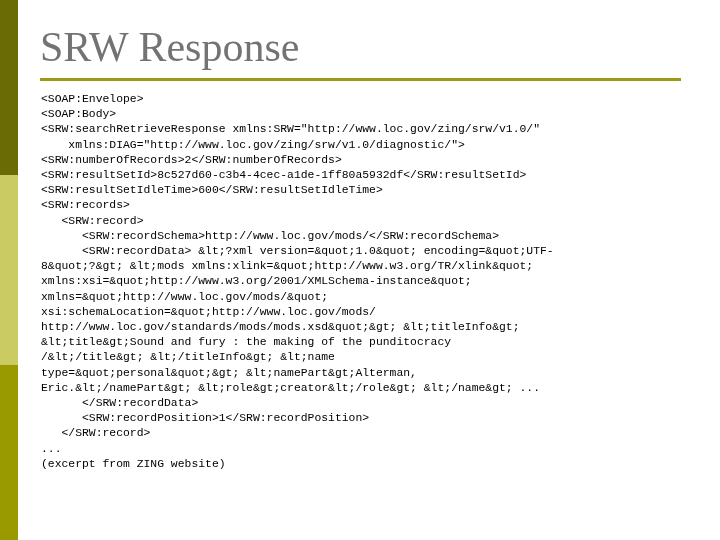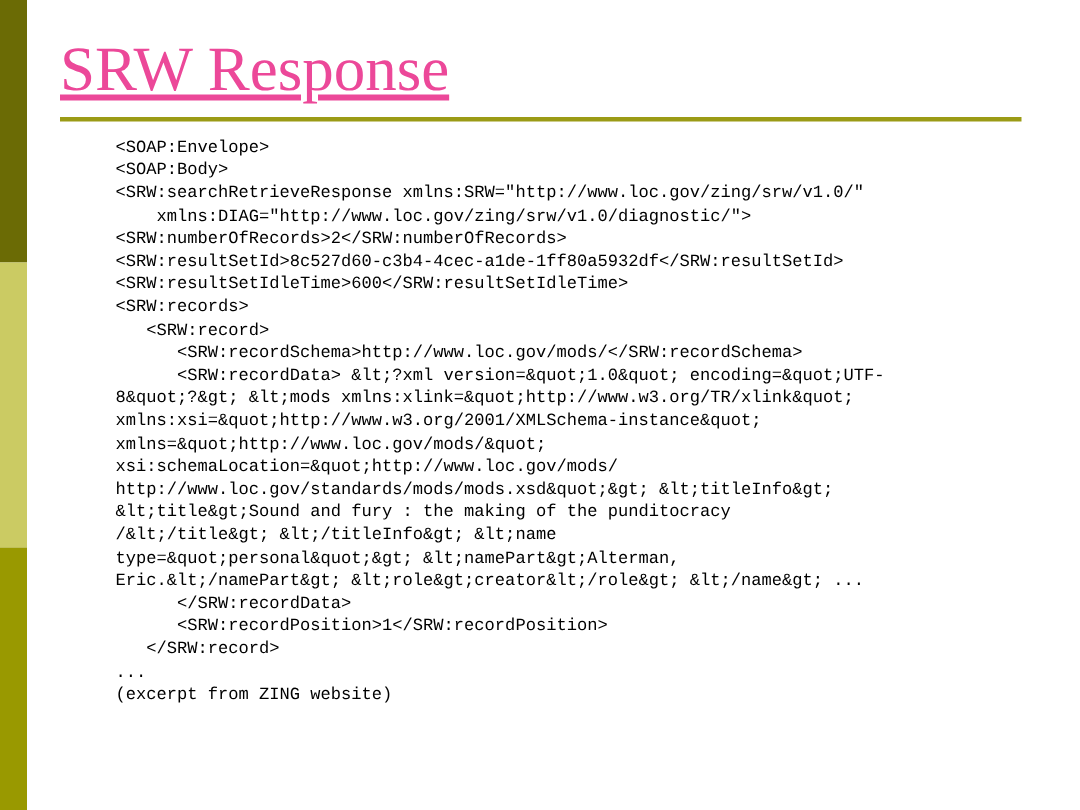--- a/index.html
+++ b/index.html
@@ -73,34 +73,33 @@
     font-size: 11.4px;
     line-height: 15.2px;
     color: #000000;
     white-space: pre;
     letter-spacing: 0px;
   }
   #code-block .ln {
     display: block;
     white-space: pre;
     min-height: 15.2px;
-    margin-left: 36px;
   }
 </style>
 </head>
 <body>
 
 <div id="slide" style="background: rgb(255, 255, 255);">
 
   <div id="sidebar">
     <div class="band band-top" style="background: rgb(107, 107, 5);"></div>
     <div class="band band-middle" style="background: rgb(203, 203, 99);"></div>
     <div class="band band-bottom" style="background: rgb(153, 153, 0);"></div>
   </div>
 
   <div id="title-area">
-    <h1 id="page-title" style="color: #ec4899; text-decoration: underline;">SRW Response</h1>
+    <h1 id="page-title" style="color: #737373;">SRW Response</h1>
     <div id="title-rule" style="background: rgb(155, 155, 22);"></div>
   </div>
 
   <div id="code-block" style="color: rgb(0, 0, 0);"><div class="ln">&lt;SOAP:Envelope&gt;</div><div class="ln">&lt;SOAP:Body&gt;</div><div class="ln">&lt;SRW:searchRetrieveResponse xmlns:SRW="http://www.loc.gov/zing/srw/v1.0/"</div><div class="ln">    xmlns:DIAG="http://www.loc.gov/zing/srw/v1.0/diagnostic/"&gt;</div><div class="ln">&lt;SRW:numberOfRecords&gt;2&lt;/SRW:numberOfRecords&gt;</div><div class="ln">&lt;SRW:resultSetId&gt;8c527d60-c3b4-4cec-a1de-1ff80a5932df&lt;/SRW:resultSetId&gt;</div><div class="ln">&lt;SRW:resultSetIdleTime&gt;600&lt;/SRW:resultSetIdleTime&gt;</div><div class="ln">&lt;SRW:records&gt;</div><div class="ln">   &lt;SRW:record&gt;</div><div class="ln">      &lt;SRW:recordSchema&gt;http://www.loc.gov/mods/&lt;/SRW:recordSchema&gt;</div><div class="ln">      &lt;SRW:recordData&gt; &amp;lt;?xml version=&amp;quot;1.0&amp;quot; encoding=&amp;quot;UTF-</div><div class="ln">8&amp;quot;?&amp;gt; &amp;lt;mods xmlns:xlink=&amp;quot;http://www.w3.org/TR/xlink&amp;quot;</div><div class="ln">xmlns:xsi=&amp;quot;http://www.w3.org/2001/XMLSchema-instance&amp;quot;</div><div class="ln">xmlns=&amp;quot;http://www.loc.gov/mods/&amp;quot;</div><div class="ln">xsi:schemaLocation=&amp;quot;http://www.loc.gov/mods/</div><div class="ln">http://www.loc.gov/standards/mods/mods.xsd&amp;quot;&amp;gt; &amp;lt;titleInfo&amp;gt;</div><div class="ln">&amp;lt;title&amp;gt;Sound and fury : the making of the punditocracy</div><div class="ln">/&amp;lt;/title&amp;gt; &amp;lt;/titleInfo&amp;gt; &amp;lt;name</div><div class="ln">type=&amp;quot;personal&amp;quot;&amp;gt; &amp;lt;namePart&amp;gt;Alterman,</div><div class="ln">Eric.&amp;lt;/namePart&amp;gt; &amp;lt;role&amp;gt;creator&amp;lt;/role&amp;gt; &amp;lt;/name&amp;gt; ...</div><div class="ln">      &lt;/SRW:recordData&gt;</div><div class="ln">      &lt;SRW:recordPosition&gt;1&lt;/SRW:recordPosition&gt;</div><div class="ln">   &lt;/SRW:record&gt;</div><div class="ln">...</div><div class="ln">(excerpt from ZING website)</div></div>
 
 </div>
 
 </body></html>

